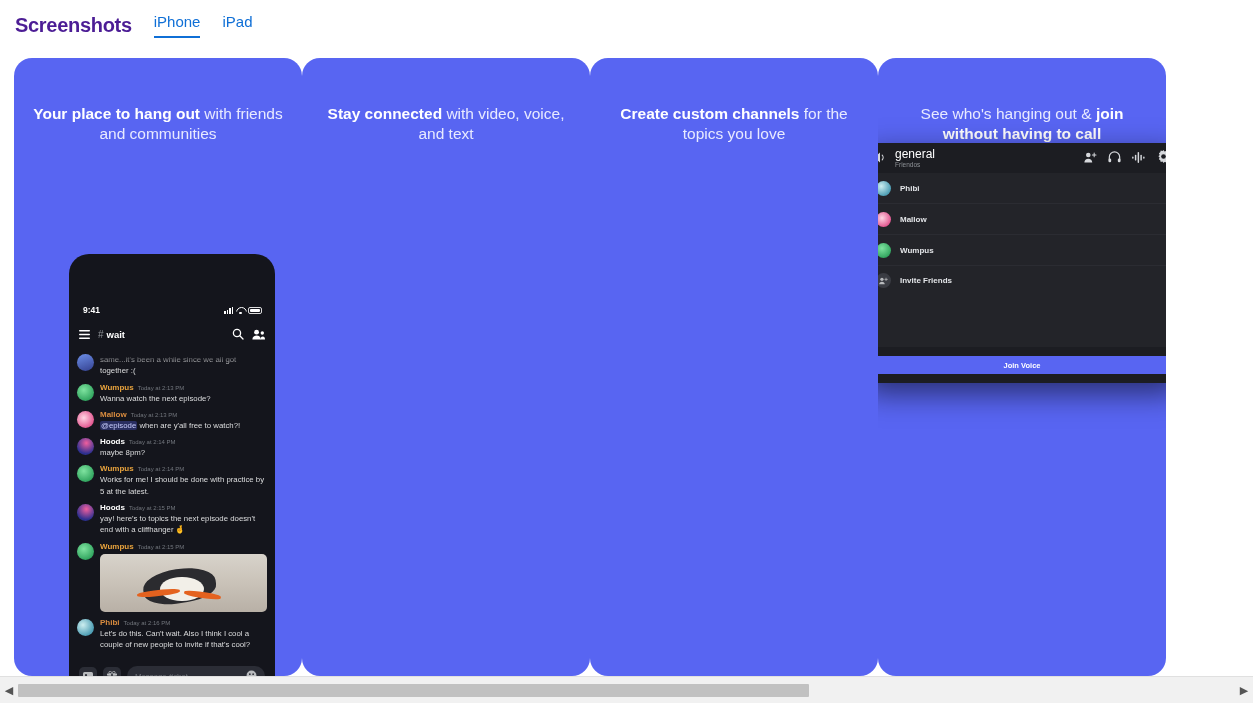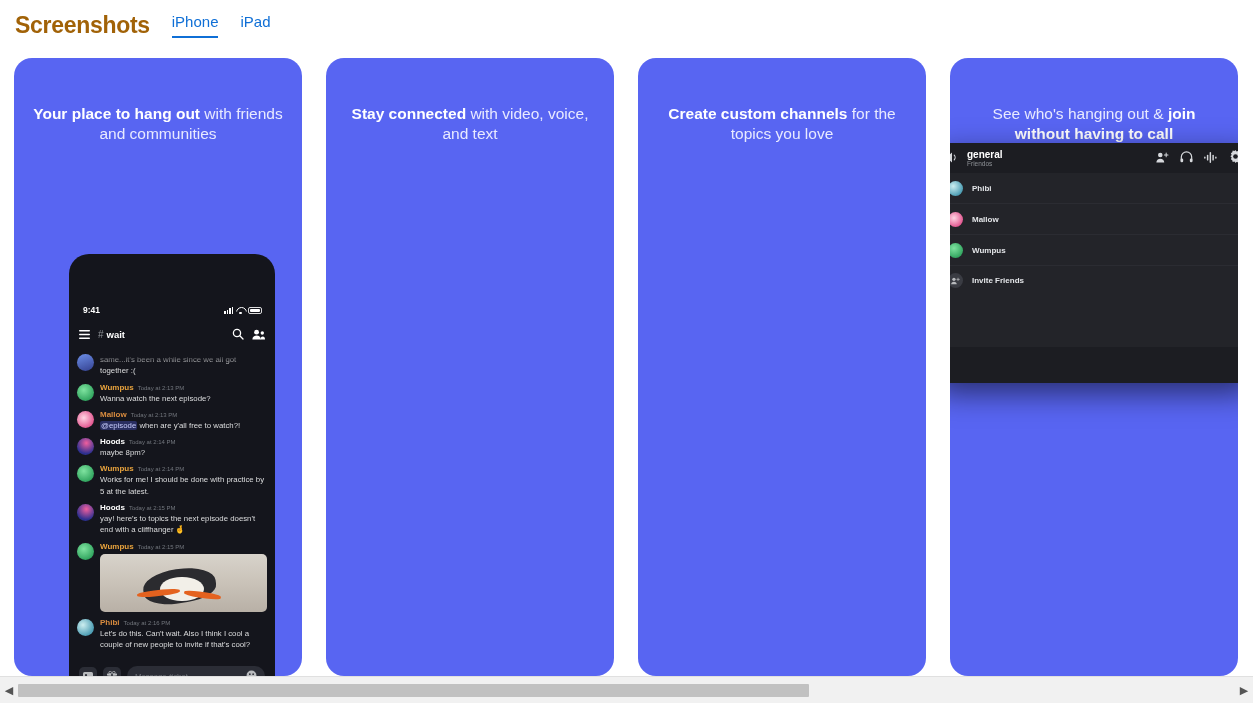--- a/index.html
+++ b/index.html
@@ -11,36 +11,36 @@
   }
 
   
   .header {
     position: absolute; left: 0; top: 0;
     width: 1253px; height: 50px;
     display: flex; align-items: center;
     padding-left: 15px;
   }
   .page-title {
-    font-size: 23px; font-weight: bold; color: #a16207;
+    font-size: 20px; font-weight: bold; color: #4c1d95;
     letter-spacing: -0.3px;
   }
   .tabs { display: flex; align-items: flex-end; margin-left: 22px; gap: 22px; }
   .tab {
     font-size: 15px; color: #0f6fd6; cursor: pointer;
     padding-bottom: 5px; border-bottom: 2px solid transparent;
     line-height: 18px;
   }
   .tab.active { border-bottom-color: #0f6fd6; }
 
   
   .carousel {
     position: absolute; left: 14px; top: 58px;
     width: 1239px; height: 618px;
-    display: flex; gap: 24px;
+    display: flex; 
   }
   .card {
     position: relative;
     width: 288px; height: 618px;
     border-radius: 18px;
     background: #5865f2;
     overflow: hidden;
     flex: 0 0 288px;
   }
   .card-caption {
@@ -187,21 +187,21 @@
     position:absolute; left:-16px; right:-16px; top:85px;
     height: 240px; border-radius:10px;
     background:#232429;
     box-shadow: 0 10px 30px rgba(0,0,0,.55);
     overflow:hidden;
   }
   .vp-head {
     height:30px; background:#1c1d22; display:flex; align-items:center;
     padding: 0 10px; gap:8px;
   }
-  .vp-title { font-size:10px; font-weight:bold; color:#fff; line-height:1.15;}
+  .vp-title { font-size:12px; font-weight:normal; color:#fff; line-height:1.15;}
   .vp-sub { font-size:6.5px; color:#8e9297; }
   .vp-actions { margin-left:auto; display:flex; align-items:center; gap:11px; color:#d6d8dc; }
   .vp-row {
     display:flex; align-items:center; gap:9px;
     padding: 7px 12px; border-bottom:1px solid #2b2c32;
   }
   .vp-row .vav { width:15px; height:15px; border-radius:50%; flex:0 0 15px; }
   .vp-row span { font-size:8px; color:#e3e5e8; font-weight:bold; }
   .vp-invite-av {
     width:15px; height:15px; border-radius:50%; background:#3a3c43;
@@ -502,20 +502,21 @@
           <svg width="9" height="8" viewBox="0 0 11 9" fill="#b9bbbe">
               <circle cx="3.6" cy="2.5" r="2"></circle>
               <path d="M.2 8.6c0-2 1.5-3.1 3.4-3.1s3.4 1.1 3.4 3.1z"></path>
               <path d="M8.6 1v3M7.2 2.5h3" stroke="#b9bbbe" stroke-width=".9" stroke-linecap="round"></path>
             </svg>
         </span>
         <span>Invite Friends</span>
       </div>
 
       <div class="vp-footer"></div>
+      <div class="join-voice">Join Voice</div>
     </div>
   </div>
 
 </div>
 
 <div class="scrollbar">
   <div class="sb-arrow">◀</div>
   <div class="sb-track">
     <div class="sb-thumb" style="width: 65%;"></div>
   </div>

